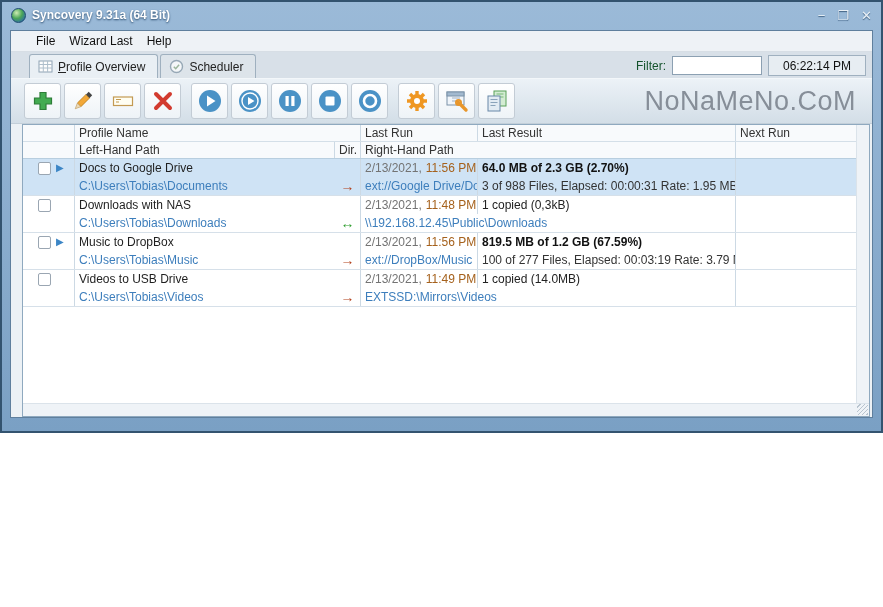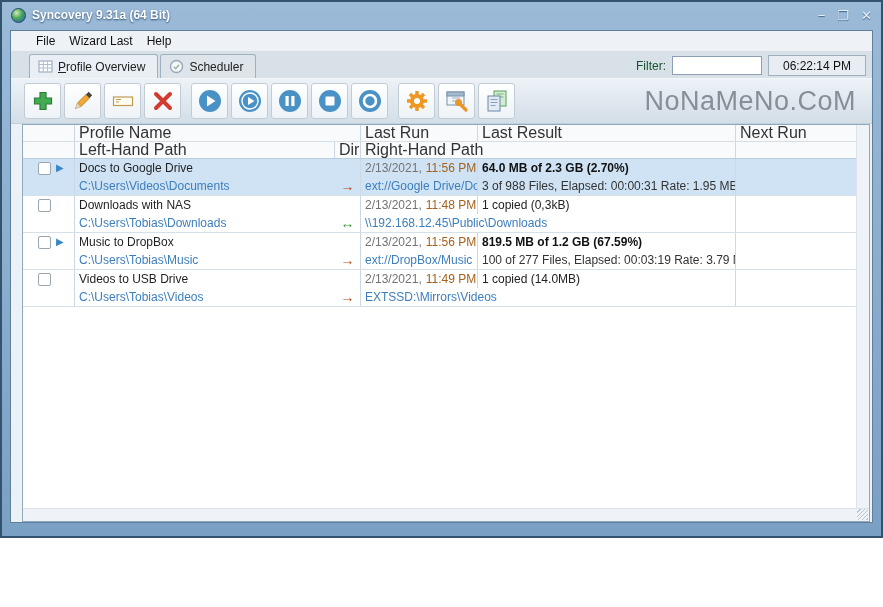--- a/index.html
+++ b/index.html
@@ -1,19 +1,19 @@
 <!DOCTYPE html>
 <html><head>
 <meta charset="utf-8">
 <style>
   * { box-sizing: border-box; margin: 0; padding: 0; }
   html,body { margin:0; background:#ffffff; font-family:"Liberation Sans", sans-serif; }
 
   .window{
-    position:relative; width:883px; height:538px;
+    position:relative; width:883px; height:433px;
     background:linear-gradient(#9bbad8,#7aa0c4);
     border:2px solid #33536f;
   }
 
   
   .titlebar{ height:26px; display:flex; align-items:center; padding:0 9px; }
   .app-icon{
     width:15px; height:15px; border-radius:50%;
     background:radial-gradient(circle at 35% 30%, #cdecb2, #4aa557 45%, #2d6ea9 85%);
     border:1px solid #1d4a6e; margin-right:6px; flex:0 0 auto;
@@ -78,21 +78,21 @@
   .panel-main{ flex:1; display:flex; min-height:0; }
   .grid-col{ flex:1; display:flex; flex-direction:column; overflow:hidden; background:#fff; }
   .vscrollbar{ width:13px; background:#eff3f7; border-left:1px solid #dbe3ea; }
   .hscrollbar{ height:13px; background:#eff3f7; border-top:1px solid #dbe3ea; position:relative; flex:0 0 auto; }
   .grip{
     position:absolute; right:1px; bottom:1px; width:11px; height:11px;
     background:repeating-linear-gradient(135deg, transparent 0 2px, #b8c4cf 2px 3px);
   }
 
   
-  .hdr-row{ display:grid; height:17px; background:#f8fafc; font-size:16px; color:#333; }
+  .hdr-row{ display:grid; height:17px; background:#f8fafc; font-size:12px; color:#333; }
   .hdr-row1{ grid-template-columns:52px 286px 117px 258px minmax(0,1fr); border-bottom:1px solid #d4dfe8; }
   .hdr-row2{ grid-template-columns:52px 260px 26px 375px minmax(0,1fr); border-bottom:1px solid #b8cedf; }
   .hcell{ display:flex; align-items:center; padding:0 4px; border-right:1px solid #ccd9e4; overflow:hidden; white-space:nowrap; }
   .hcell:last-child{ border-right:none; }
 
   
   .profile{ border-bottom:1px solid #d6e0e9; }
   .profile.selected{ background:#cfe3f5; }
   .prow{ display:grid; height:18px; font-size:12px; align-items:center; }
   .prowA{ grid-template-columns:52px 286px 117px 258px minmax(0,1fr); }
@@ -310,21 +310,21 @@
       <div class="cell pname bordered">Docs to Google Drive</div>
       <div class="cell bordered">
         <span class="pdate">2/13/2021,</span>
                       <span class="ptime">11:56 PM</span>
       </div>
       <div class="cell presult bordered bold">64.0 MB of 2.3 GB (2.70%)</div>
       <div class="cell"></div>
     </div>
     <div class="prow prowB">
       <div class="cell bordered"></div>
-      <div class="cell ppath">C:\Users\Videos\Documents</div>
+      <div class="cell ppath">C:\Users\Tobias\Documents</div>
       <div class="cell pdir bordered" style="color: rgb(178, 64, 27);">→</div>
       <div class="cell ppath rightpath bordered">ext://Google Drive/Do...</div>
       <div class="cell pdetail bordered">3 of 988 Files, Elapsed: 00:00:31  Rate: 1.95 MB/sec, ETA: 00:23:50</div>
       <div class="cell"></div>
     </div>
   </div>
 
   <div class="profile">
     <div class="prow prowA">
       <div class="cell sel-cell bordered">

